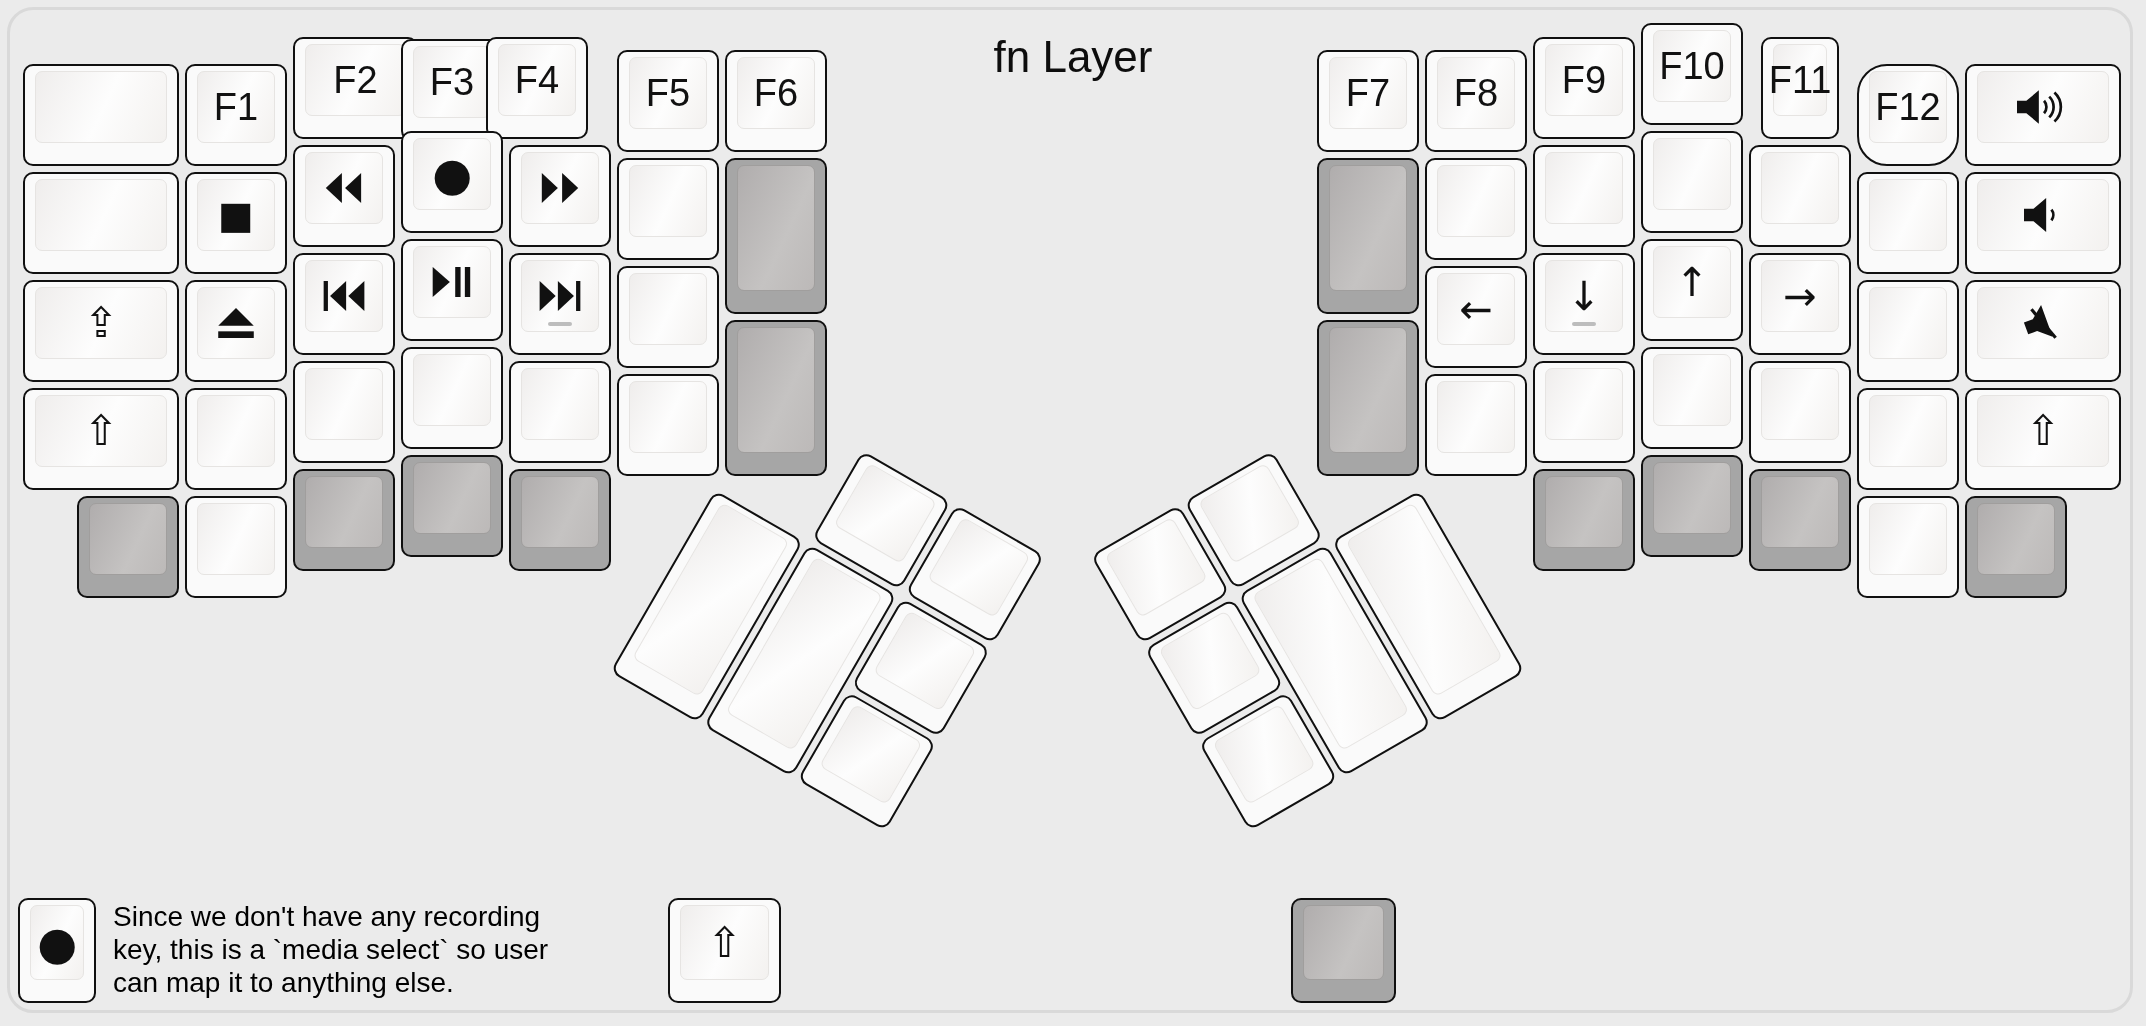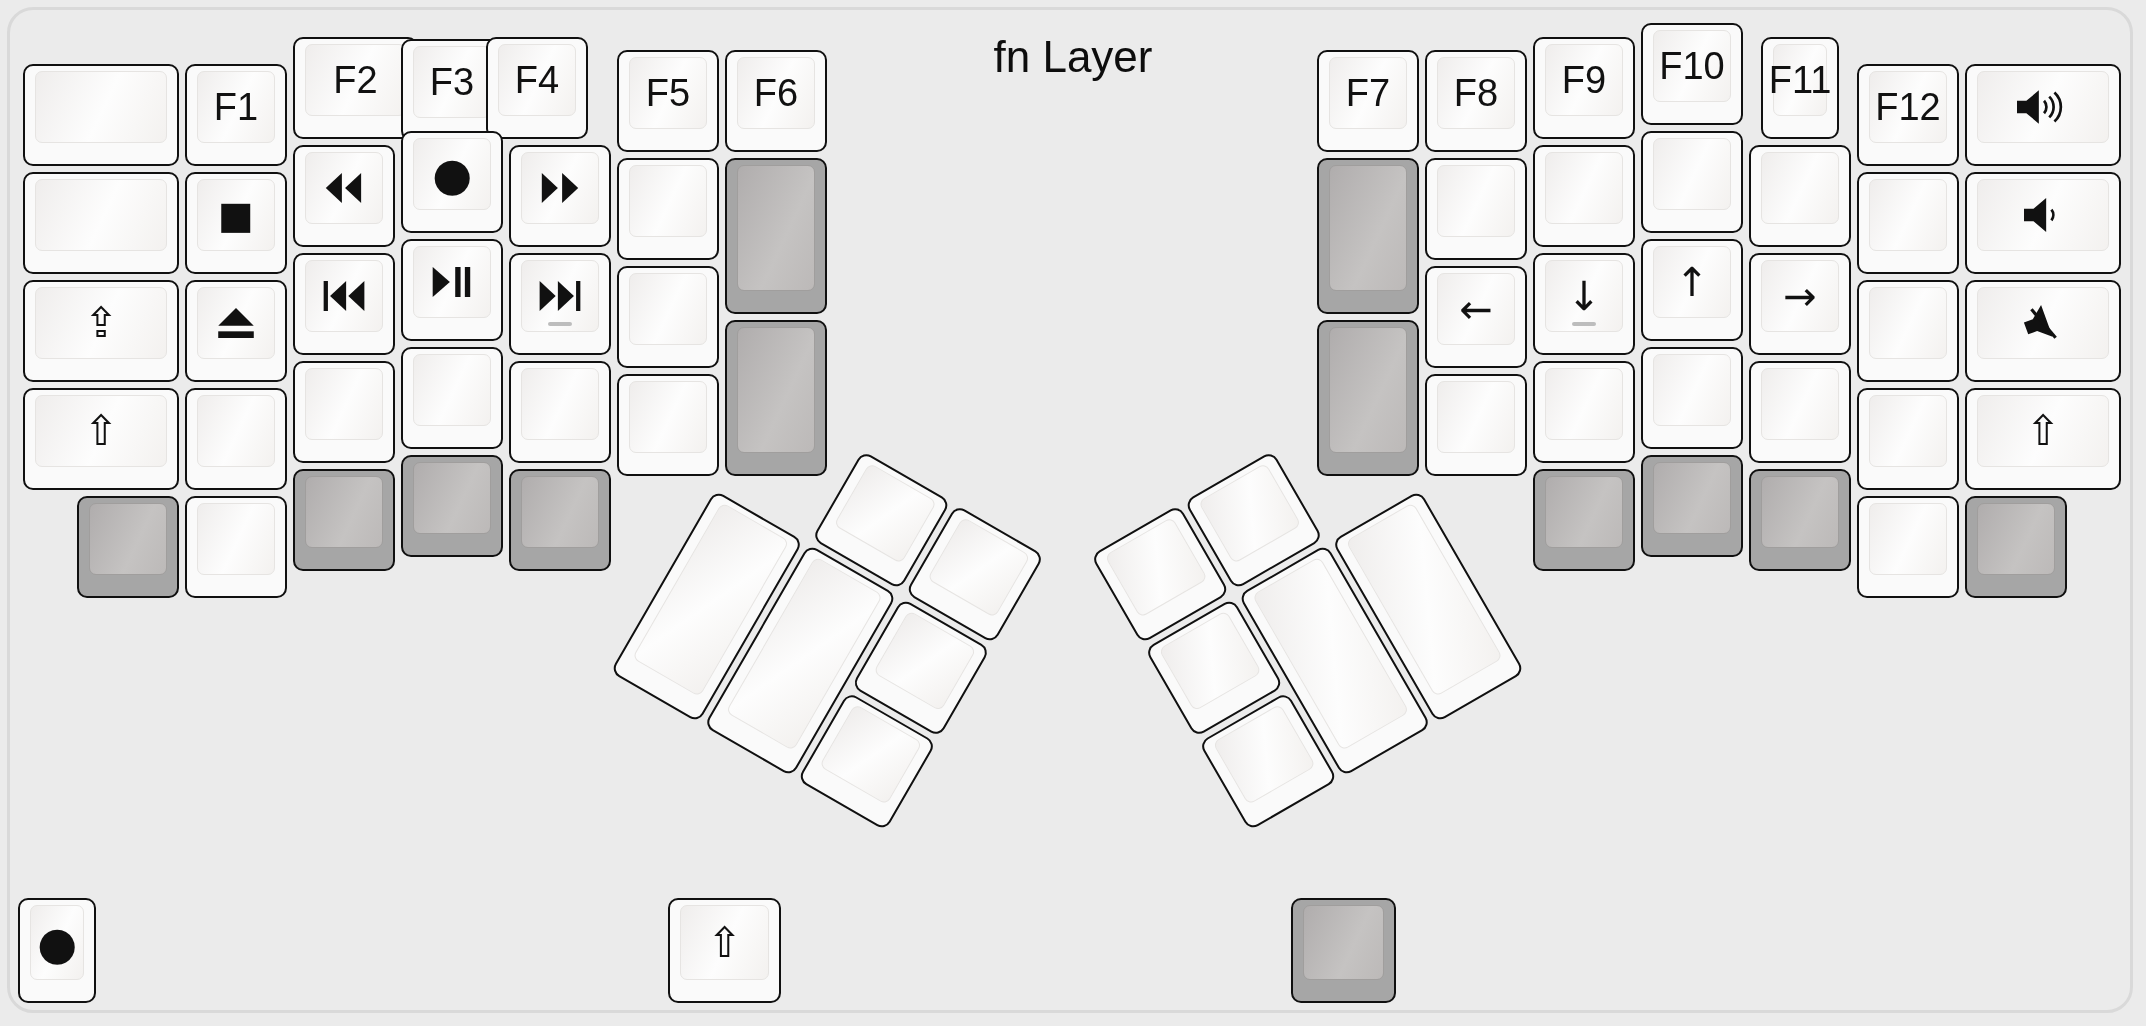--- a/index.html
+++ b/index.html
@@ -248,21 +248,21 @@
       <div class="key white" style="width: 102px; height: 102px; left: 327px; top: 3px;">
         <div class="keytop">
           <span class="klabel">F10</span>
         </div>
       </div>
       <div class="key white" style="width: 78px; height: 102px; left: 447px; top: 16.5px;">
         <div class="keytop">
           <span class="klabel">F11</span>
         </div>
       </div>
-      <div class="key white" style="width: 102px; height: 102px; left: 543px; top: 43.5px;">
+      <div class="key white" style="width: 102px; height: 102px; left: 543px; top: 43.5px; border-radius: 30px;">
         <div class="keytop">
           <span class="klabel">F12</span>
         </div>
       </div>
       <div class="key white" style="width: 156px; height: 102px; left: 651px; top: 43.5px;">
         <div class="keytop">
           <span class="kicon">
             <svg width="52" height="38" viewBox="0 0 50 36">
               <polygon points="0,12 9,12 21,2 21,34 9,24 0,24"></polygon>
               <path d="M26 12 a9 9 0 0 1 0 12" fill="none" stroke="#111" stroke-width="2.6"></path>
@@ -430,20 +430,23 @@
 <div class="legend-item" id="legend-0" style="left: 18px;">
   <span>
       <div class="key white" style="width: 78px; height: 105px; position: relative;">
         <div class="keytop">
           <span class="kicon">
             <span class="sym" style="font-size:46px">●</span>
           </span>
         </div>
       </div>
     </span>
+  <div class="legend-text">Since we don't have any recording
+key, this is a `media select` so user
+can map it to anything else.</div>
 </div>
 <div class="legend-item" id="legend-1" style="left: 668px;">
   <span>
       <div class="key white" style="width: 113px; height: 105px; position: relative;">
         <div class="keytop">
           <span class="kicon">
             <span class="sym" style="font-size:42px">⇧</span>
           </span>
         </div>
       </div>

